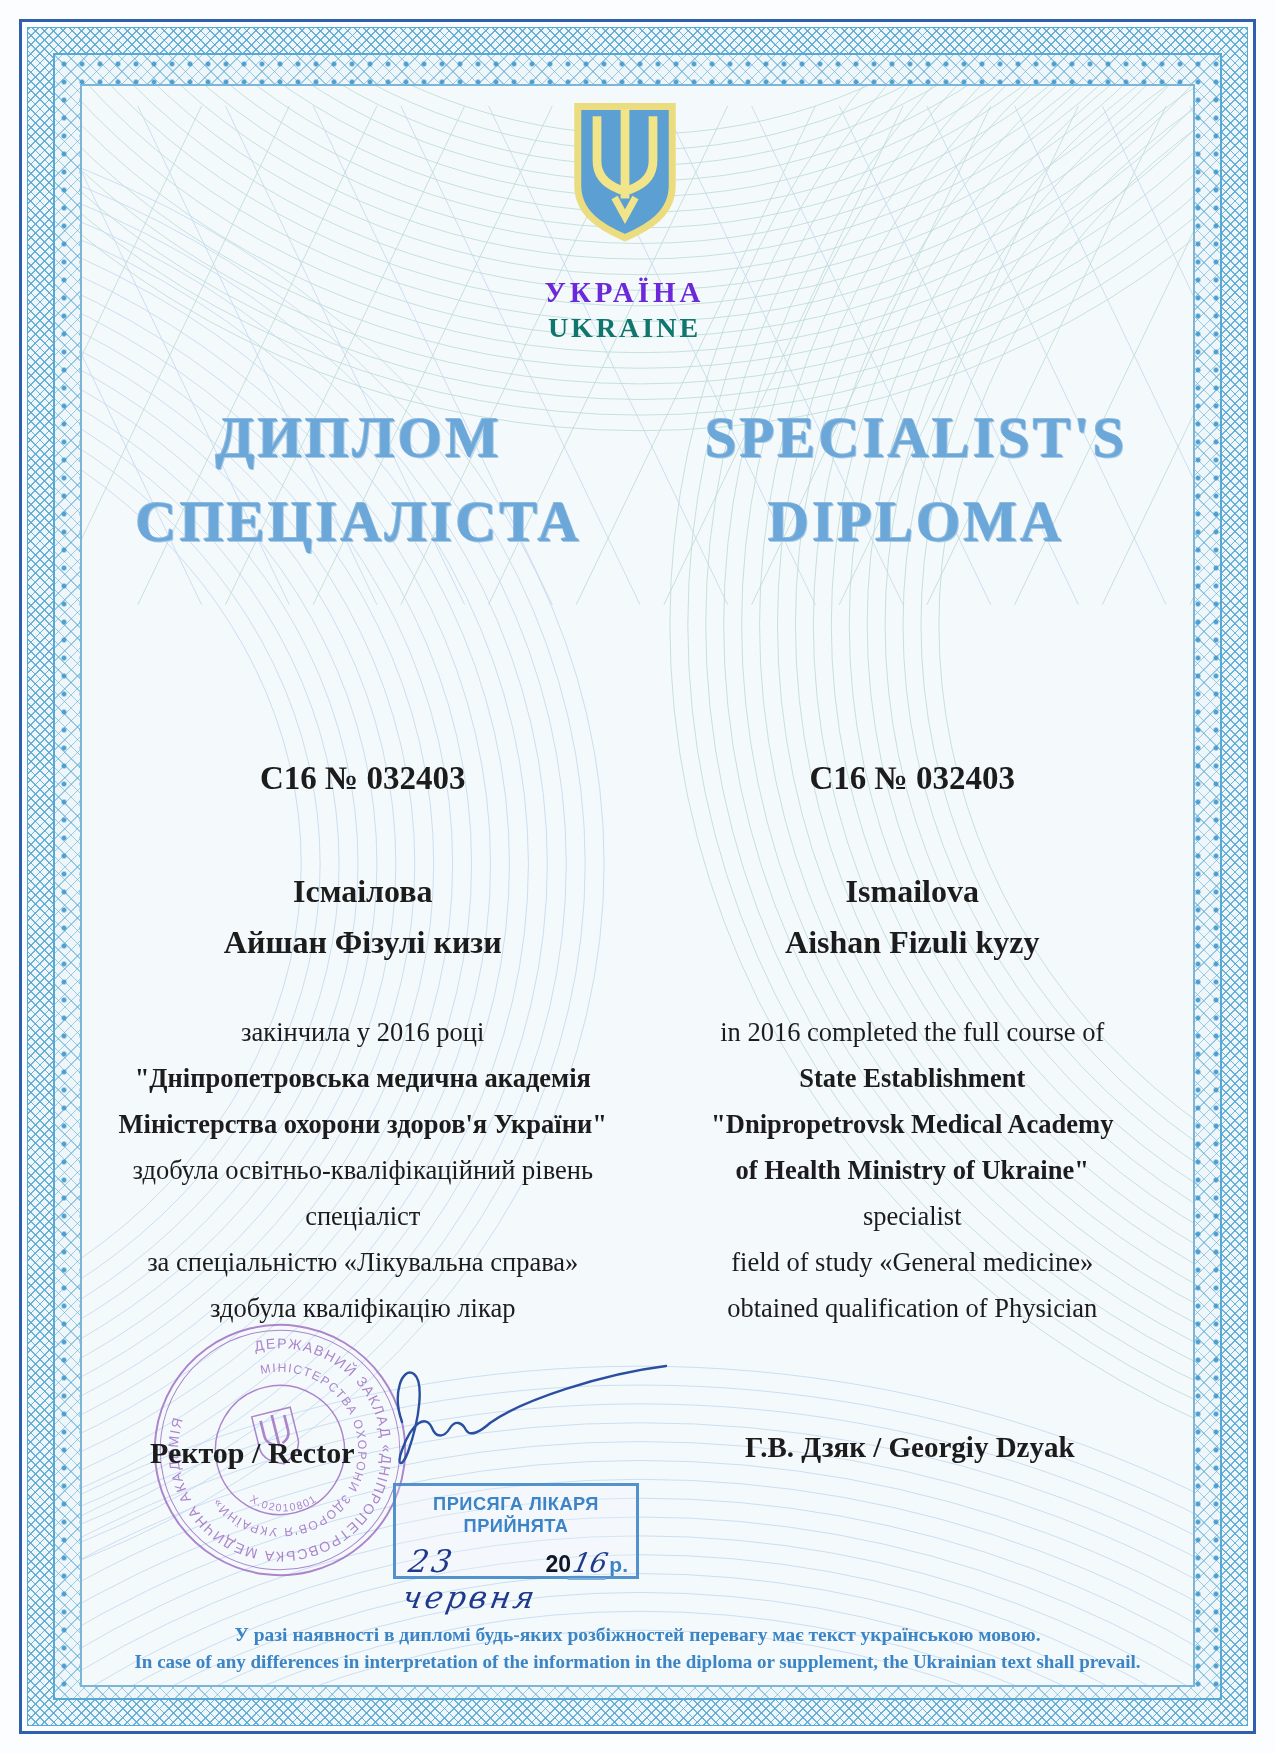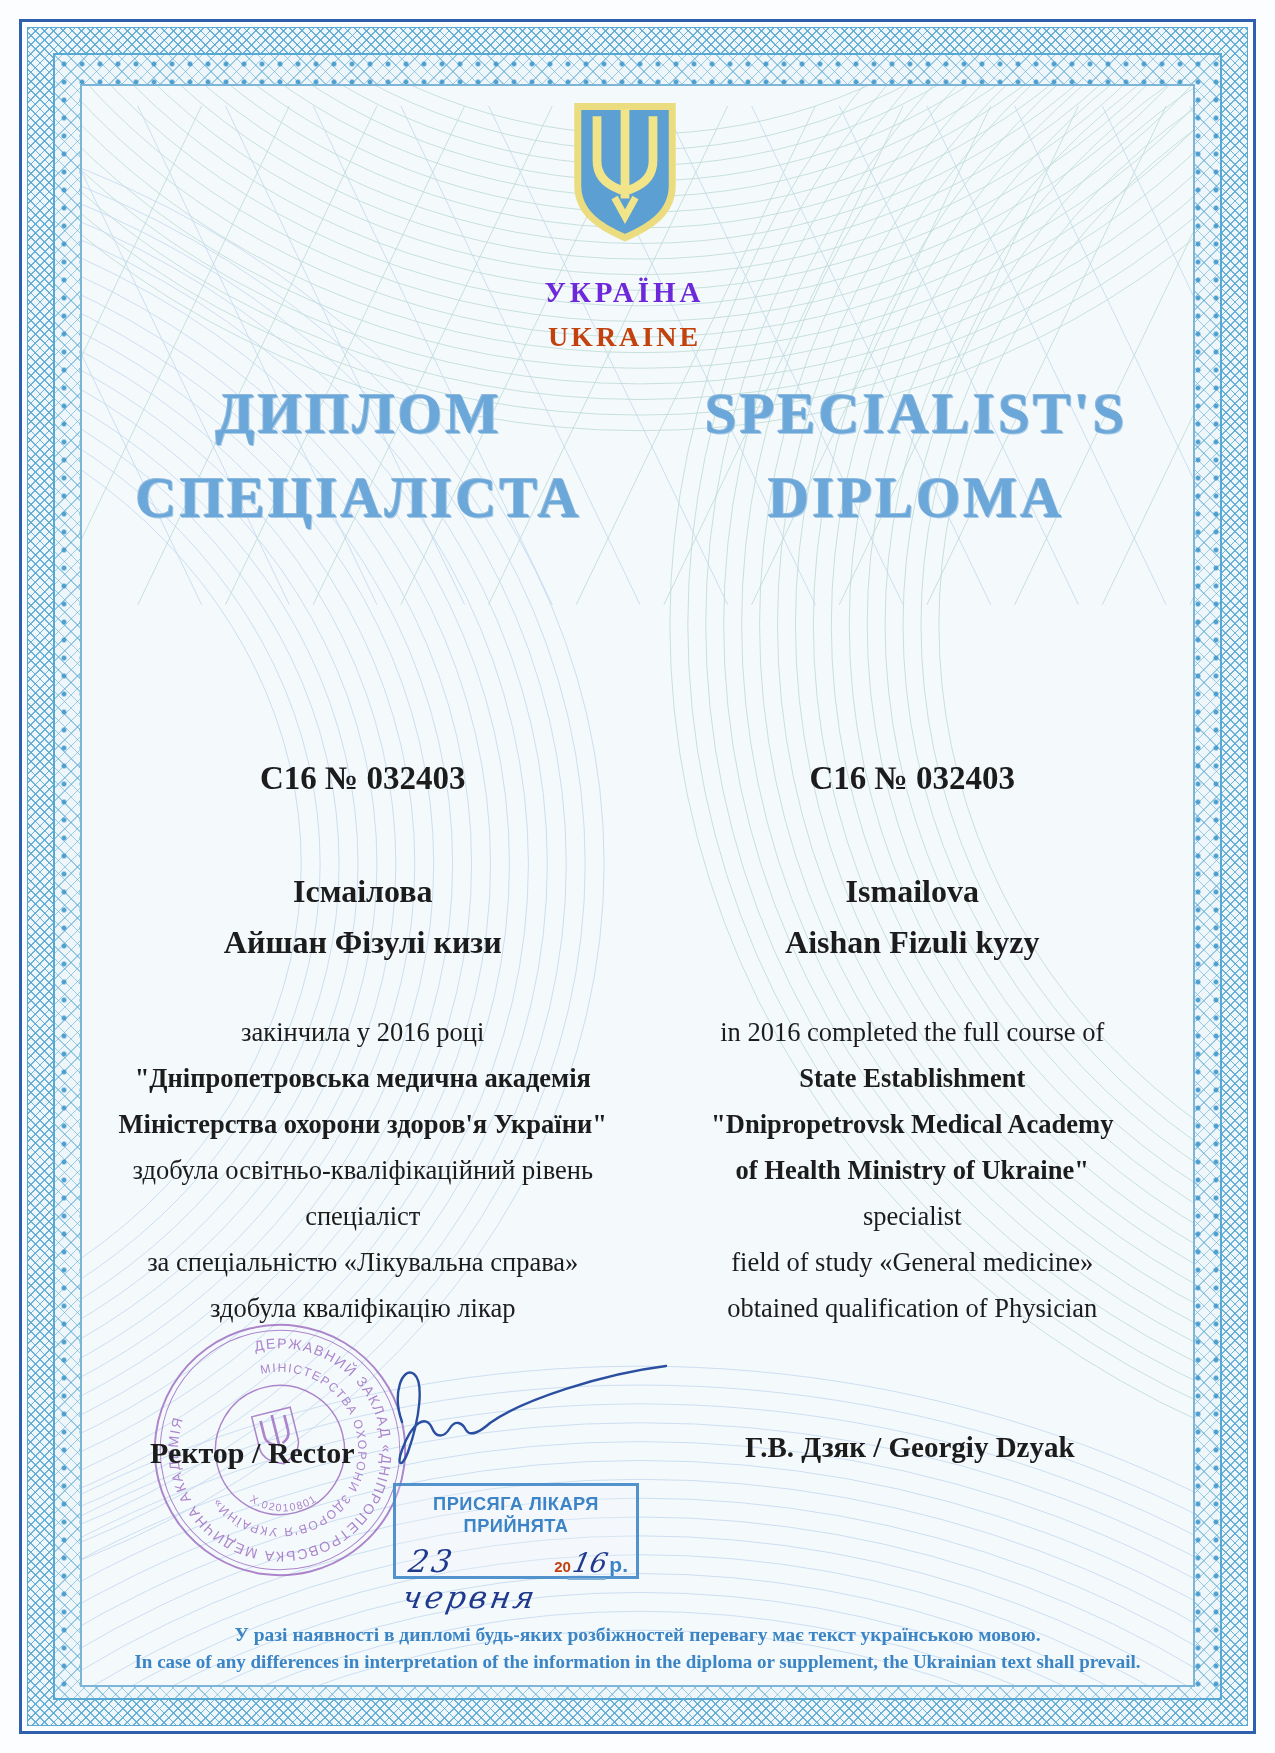--- a/index.html
+++ b/index.html
@@ -33,24 +33,24 @@
     background:#f4f9fc;border:2px solid #7db5d7;
   }
   .guilloche{position:absolute;inset:0;width:100%;height:100%;}
   .guilloche .teal{stroke:#bedcd6;fill:none;stroke-width:1;opacity:.85;}
   .guilloche .blu{stroke:#c4d9ee;fill:none;stroke-width:1;opacity:.85;}
 
   
   .emblem-wrap{position:absolute;top:98px;left:0;right:26px;text-align:center;z-index:5;}
   .emblem-svg{width:112px;height:150px;display:inline-block;}
   .country-uk{margin-top:24px;font-weight:bold;font-size:29px;letter-spacing:4px;color:#6d28d9;}
-  .country-en{margin-top:12px;font-weight:bold;font-size:28px;letter-spacing:3px;color:#c2410c;}
-
-  
-  .titles{position:absolute;top:372px;left:80px;right:80px;display:flex;z-index:5;}
+  .country-en{margin-top:3px;font-weight:bold;font-size:28px;letter-spacing:3px;color:#0f766e;}
+
+  
+  .titles{position:absolute;top:396px;left:80px;right:80px;display:flex;z-index:5;}
   .title-col{width:50%;text-align:center;font-weight:bold;font-size:57px;line-height:84px;
     color:#6ba7d8;letter-spacing:3px;
     text-shadow:1px 1px 0 #a9cbe6, -1px -1px 0 #8fb9dd;}
 
   
   .columns{position:absolute;top:760px;left:88px;right:88px;display:flex;z-index:5;}
   .col{width:50%;text-align:center;}
   .serial{font-size:33px;font-weight:bold;}
   .surname{margin-top:76px;font-size:32px;font-weight:bold;}
   .givens{margin-top:14px;font-size:32px;font-weight:bold;}
@@ -69,21 +69,21 @@
   .date-line{margin-top:25px;font-weight:bold;font-size:29px;}
 
   .oath-stamp{position:absolute;left:393px;top:1483px;width:240px;height:90px;z-index:8;
     border:3px solid rgba(60,132,198,.88);background:rgba(244,249,252,.25);}
   .oath-title{margin-top:7px;text-align:center;font-family:"Liberation Sans",sans-serif;
     font-weight:bold;font-size:19px;letter-spacing:.5px;color:#3c84c6;
     transform:scaleX(.96);}
   .oath-date-row{display:flex;align-items:baseline;padding:6px 8px 0 10px;}
   .hw{font-style:italic;font-size:31px;letter-spacing:3px;color:#1f3a8c;
     font-family:"DejaVu Serif",serif;transform:skewX(-10deg);}
-  .yr20{margin-left:auto;color:#c2410c;font-family:"Liberation Sans",sans-serif;font-size:15px;font-weight:bold;}
+  .yr20{margin-left:auto;color:#0f172a;font-family:"Liberation Sans",sans-serif;font-size:23px;font-weight:bold;}
   .hw16{font-style:italic;font-size:27px;color:#1f3a8c;font-family:"DejaVu Serif",serif;
     border-bottom:2px solid #7fb0d8;padding:0 2px;transform:skewX(-12deg);}
   .yrp{color:#3c84c6;font-family:"Liberation Sans",sans-serif;font-size:21px;font-weight:bold;}
 
   
   .footer{position:absolute;left:108px;right:108px;top:1621px;text-align:center;z-index:5;
     color:#3c85c5;font-weight:bold;}
   .footer-uk{font-size:19.5px;line-height:27px;}
   .footer-en{font-size:19px;line-height:27px;}
 </style>

